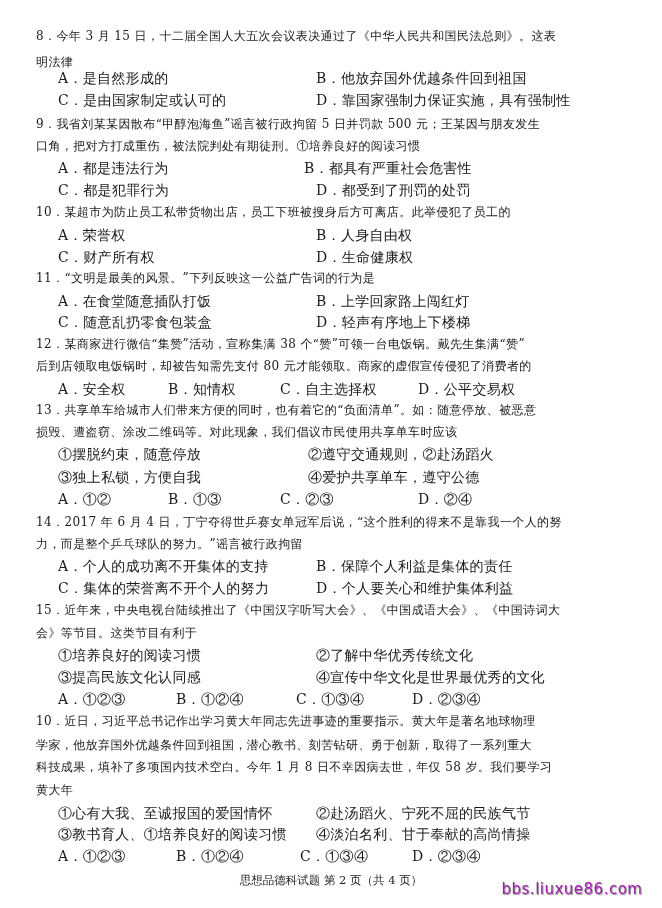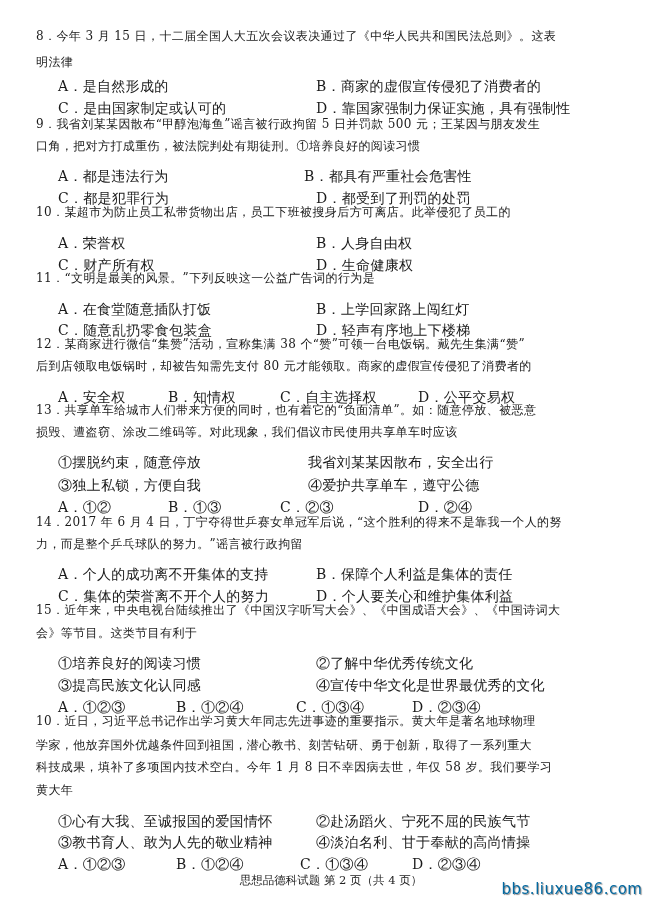--- a/index.html
+++ b/index.html
@@ -7,50 +7,50 @@
     width: 662px; height: 908px; position: relative; overflow: hidden;
     font-family: "DejaVu Serif", "Liberation Serif", serif;
     color: #1a1a1a;
   }
   .page { position: absolute; left: 0; top: 0; width: 662px; height: 908px; }
   .line {
     position: absolute; left: 36px; width: 590px;
     font-size: 12px; line-height: 18px; white-space: nowrap;
     letter-spacing: 0.4px;
   }
-  .opt { position: absolute; font-size: 14px; line-height: 18px; white-space: nowrap; letter-spacing: 0.3px; margin-top: 8px; }
+  .opt { position: absolute; font-size: 14px; line-height: 18px; white-space: nowrap; letter-spacing: 0.3px; }
   .footer {
     position: absolute; left: 0; width: 662px; top: 856px; text-align: center;
     font-size: 11.5px; line-height: 14px; color: #222;
   }
   .watermark {
     position: absolute; left: 488px; top: 840px; width: 168px; height: 62px;
   }
   .wm-big {
     position: absolute; left: 0; top: 0; width: 168px; text-align: center;
     font-family: "DejaVu Sans", sans-serif; font-weight: bold; font-size: 34px; line-height: 40px;
     color: #f4f4f4; text-shadow: 1px 1px 2px #9a9a9a, -1px -1px 1px #d0d0d0;
     letter-spacing: 2px;
   }
   .wm-url {
     position: absolute; left: 0; top: 40px; width: 168px; text-align: center;
     font-family: "DejaVu Sans", sans-serif; font-size: 15px; line-height: 18px;
-    color: #0369a1; text-shadow: 1px 1px 1px #8a8a8a; letter-spacing: 0.5px;
+    color: #a21caf; text-shadow: 1px 1px 1px #8a8a8a; letter-spacing: 0.5px;
   }
 </style>
 </head>
 <body>
 
 <div class="page">
 
   <div>
     <div class="line" style="top:27px">8．今年 3 月 15 日，十二届全国人大五次会议表决通过了《中华人民共和国民法总则》。这表</div>
     <div class="line" style="top:53px">明法律</div>
     <div class="opt" style="left:58px; top:69px">A．是自然形成的</div>
-    <div class="opt" style="left:316px; top:69px">B．商家的虚假宣传侵犯了消费者的</div>
+    <div class="opt" style="left:316px; top:69px">B．他放弃国外优越条件回到祖国</div>
     <div class="opt" style="left:58px; top:91px">C．是由国家制定或认可的</div>
     <div class="opt" style="left:316px; top:91px">D．靠国家强制力保证实施，具有强制性</div>
   </div>
 
   <div>
     <div class="line" style="top:115px">9．我省刘某某因散布“甲醇泡海鱼”谣言被行政拘留 5 日并罚款 500 元；王某因与朋友发生</div>
     <div class="line" style="top:137px">口角，把对方打成重伤，被法院判处有期徒刑。①培养良好的阅读习惯</div>
     <div class="opt" style="left:58px; top:159px">A．都是违法行为</div>
     <div class="opt" style="left:304px; top:159px">B．都具有严重社会危害性</div>
     <div class="opt" style="left:58px; top:181px">C．都是犯罪行为</div>
@@ -79,21 +79,21 @@
     <div class="opt" style="left:58px; top:380px">A．安全权</div>
     <div class="opt" style="left:168px; top:380px">B．知情权</div>
     <div class="opt" style="left:280px; top:380px">C．自主选择权</div>
     <div class="opt" style="left:418px; top:380px">D．公平交易权</div>
   </div>
 
   <div>
     <div class="line" style="top:401px">13．共享单车给城市人们带来方便的同时，也有着它的“负面清单”。如：随意停放、被恶意</div>
     <div class="line" style="top:423px">损毁、遭盗窃、涂改二维码等。对此现象，我们倡议市民使用共享单车时应该</div>
     <div class="opt" style="left:58px; top:445px">①摆脱约束，随意停放</div>
-    <div class="opt" style="left:308px; top:445px">我省刘某某因散布，安全出行</div>
+    <div class="opt" style="left:308px; top:445px">②遵守交通规则，②赴汤蹈火</div>
     <div class="opt" style="left:58px; top:468px">③独上私锁，方便自我</div>
     <div class="opt" style="left:308px; top:468px">④爱护共享单车，遵守公德</div>
     <div class="opt" style="left:58px; top:490px">A．①②</div>
     <div class="opt" style="left:168px; top:490px">B．①③</div>
     <div class="opt" style="left:280px; top:490px">C．②③</div>
     <div class="opt" style="left:418px; top:490px">D．②④</div>
   </div>
 
   <div>
     <div class="line" style="top:513px">14．2017 年 6 月 4 日，丁宁夺得世乒赛女单冠军后说，“这个胜利的得来不是靠我一个人的努</div>
@@ -117,21 +117,21 @@
     <div class="opt" style="left:412px; top:690px">D．②③④</div>
   </div>
 
   <div>
     <div class="line" style="top:712px">10．近日，习近平总书记作出学习黄大年同志先进事迹的重要指示。黄大年是著名地球物理</div>
     <div class="line" style="top:736px">学家，他放弃国外优越条件回到祖国，潜心教书、刻苦钻研、勇于创新，取得了一系列重大</div>
     <div class="line" style="top:758px">科技成果，填补了多项国内技术空白。今年 1 月 8 日不幸因病去世，年仅 58 岁。我们要学习</div>
     <div class="line" style="top:781px">黄大年</div>
     <div class="opt" style="left:58px; top:804px">①心有大我、至诚报国的爱国情怀</div>
     <div class="opt" style="left:316px; top:804px">②赴汤蹈火、宁死不屈的民族气节</div>
-    <div class="opt" style="left:58px; top:825px">③教书育人、敢为人先的敬业精神</div>
+    <div class="opt" style="left:58px; top:825px">③教书育人、①培养良好的阅读习惯</div>
     <div class="opt" style="left:316px; top:825px">④淡泊名利、甘于奉献的高尚情操</div>
     <div class="opt" style="left:58px; top:847px">A．①②③</div>
     <div class="opt" style="left:176px; top:847px">B．①②④</div>
     <div class="opt" style="left:300px; top:847px">C．①③④</div>
     <div class="opt" style="left:412px; top:847px">D．②③④</div>
   </div>
 
   <div class="footer" style="top:873px">思想品德科试题  第 2 页（共 4 页）</div>
 
   <div class="watermark">

